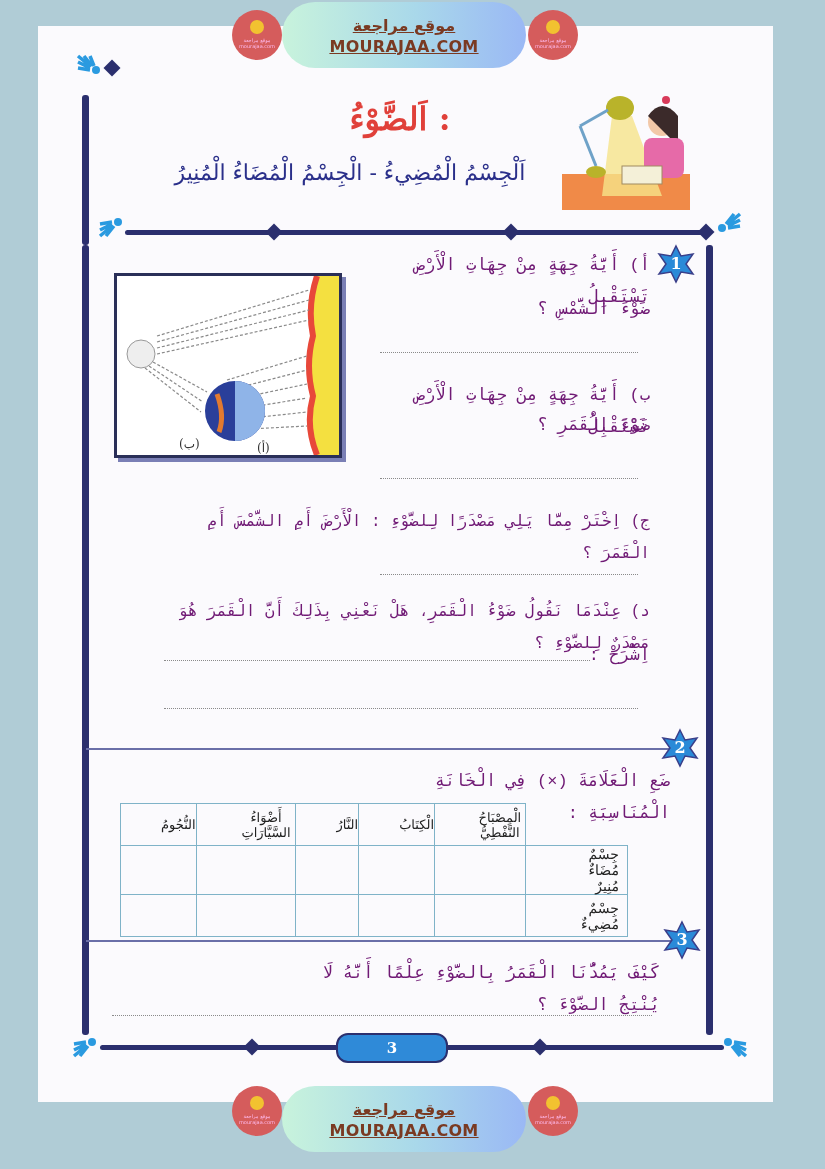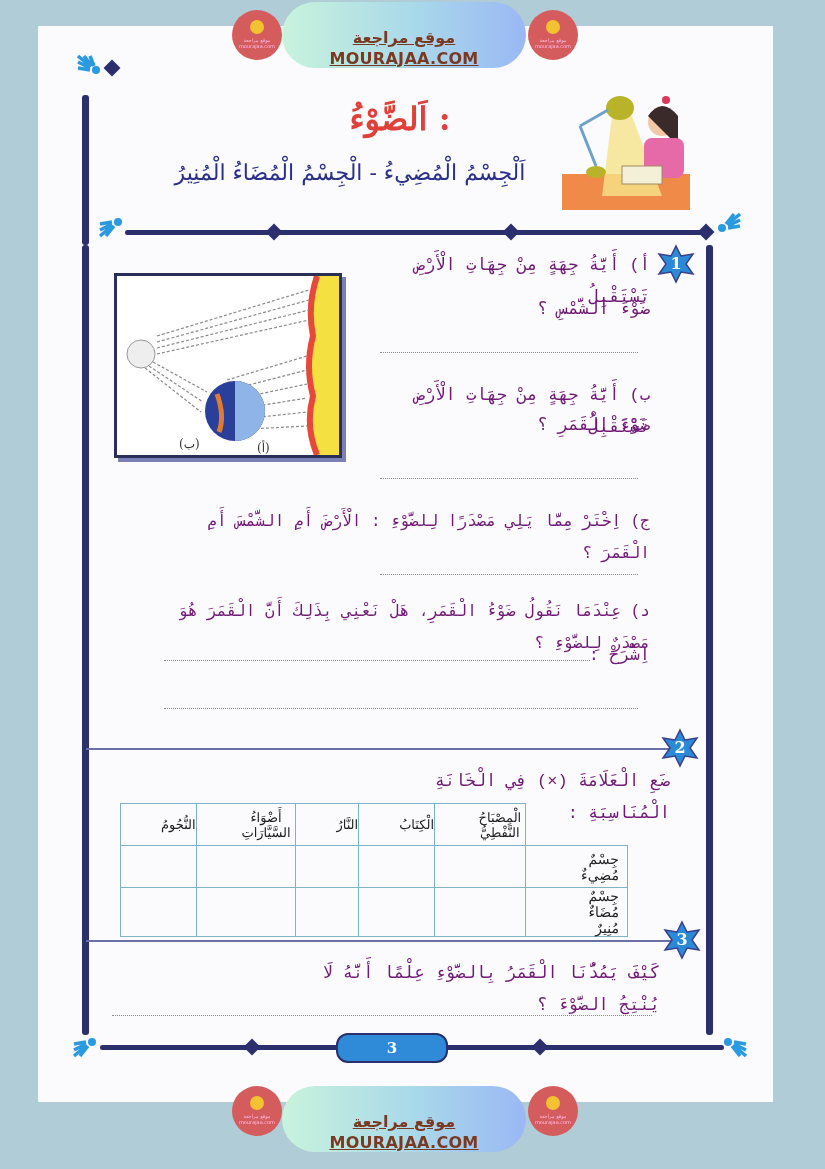--- a/index.html
+++ b/index.html
@@ -16,21 +16,21 @@
   
   .banner {
     position: absolute; left: 282px; width: 244px; height: 66px;
     border-radius: 33px;
     background: linear-gradient(90deg, #c8f3dc 0%, #a9d8ea 55%, #9ab8f5 100%);
     text-align: center; color: #7a3a22; font-weight: bold;
     font-family: "DejaVu Sans", sans-serif;
   }
   .banner.top { top: 2px; }
   .banner.bottom { top: 1086px; width: 244px; }
-  .banner .ar { display: block; font-size: 16px; padding-top: 26px; text-decoration: underline; }
+  .banner .ar { display: block; font-size: 16px; padding-top: 14px; text-decoration: underline; }
   .banner .en { display: block; font-size: 16px; margin-top: 2px; text-decoration: underline; letter-spacing: 0.3px; }
   .badge {
     position: absolute; width: 50px; height: 50px; border-radius: 50%;
     background: #d55c5c; text-align: center;
   }
   .badge .dot {
     display: block; width: 14px; height: 14px; border-radius: 50%;
     background: #f2c230; margin: 10px auto 3px;
   }
   .badge .tiny { display: block; color: #fbe; font-size: 5px; line-height: 6px; }
@@ -216,29 +216,29 @@
   <tbody>
       <tr>
     <th class="empty" style="width:122px;"></th>
     <th style="width:100px;">الْمِصْبَاحُ النَّفْطِيُّ</th>
     <th style="width:54px;">الْكِتَابُ</th>
     <th style="width:42px;">النَّارُ</th>
     <th style="width:112px;">أَضْوَاءُ السَّيَّارَاتِ</th>
     <th style="width:66px;">النُّجُومُ</th>
   </tr>
   <tr>
-    <td class="rowlabel">جِسْمٌ مُضِيءٌ</td>
+    <td class="rowlabel">جِسْمٌ مُضَاءٌ مُنِيرٌ</td>
     <td></td>
     <td></td>
     <td></td>
     <td></td>
     <td></td>
   </tr>
   <tr>
-    <td class="rowlabel">جِسْمٌ مُضَاءٌ مُنِيرٌ</td>
+    <td class="rowlabel">جِسْمٌ مُضِيءٌ</td>
     <td></td>
     <td></td>
     <td></td>
     <td></td>
     <td></td>
   </tr>
 </tbody>
   </table>
 
 <div class="thin-line" style="left:86px;top:940px;width:600px;"></div>

